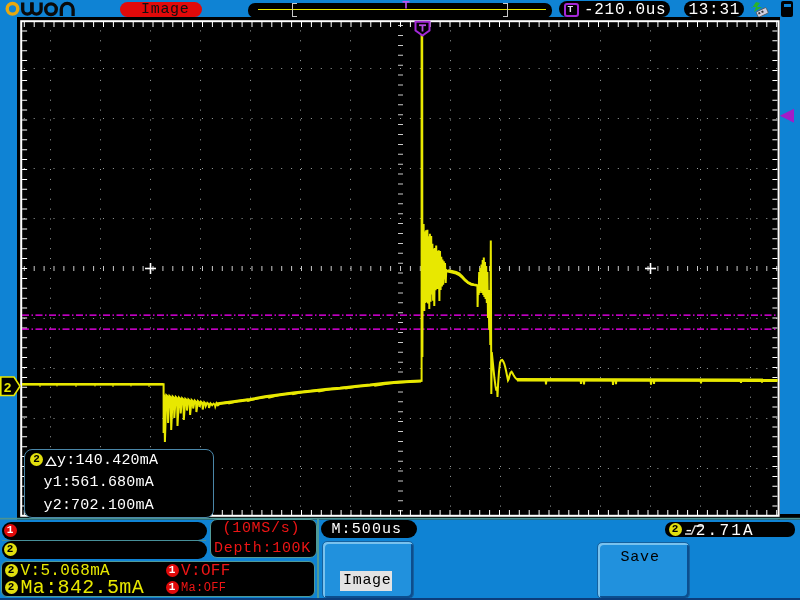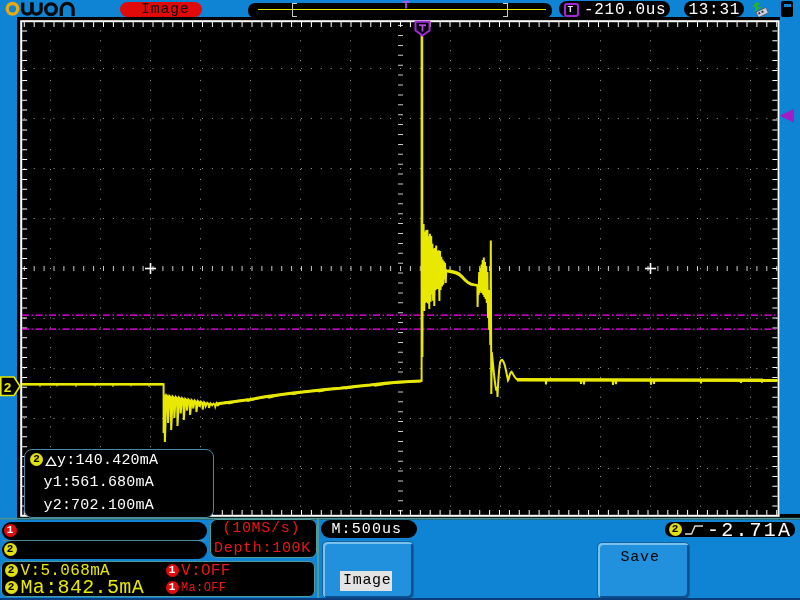--- a/index.html
+++ b/index.html
@@ -177,15 +177,15 @@
 <div class="abs t15" style="left:347px;top:548px;color:#000;letter-spacing:0.8px;margin-top:23px;">Type</div>
 <div class="abs" style="left:340px;top:571px;width:52px;height:20px;background:#e3e3e3;"></div>
 <div class="abs t15" style="left:343px;top:572.5px;color:#000000;letter-spacing:0.7px;">Image</div>
 <div class="abs" style="left:597px;top:541.5px;width:90.5px;height:55px;background:#2191dd;border:1px solid #15619f;border-radius:5px;box-shadow:inset 2px 2px 0 #79c2ee, inset -2px -2px 0 #0c4e8e;"></div>
 <div class="abs t15" style="left:620.5px;top:550px;color:#000;letter-spacing:0.8px;">Save</div>
 <div class="pill" style="left:665px;top:522px;width:130px;height:14.5px;border-radius:7px;"></div>
 <div class="circ yc" style="left:668.5px;top:522.8px;">2</div>
 <svg class="abs" style="left:684px;top:522.5px" width="22" height="14">
  <path d="M1,11 h6.5 l3.5,-8 h8" fill="none" stroke="#d8d8d8" stroke-width="1.4"></path>
 </svg>
-<div class="abs t15 wht" style="left:707px;top:522.5px;font-size:20px;line-height:16px;letter-spacing:2.2px;">-2.71A</div>
+<div class="abs t15 wht" style="left:684px;top:522.5px;font-size:16px;line-height:16px;letter-spacing:2.2px;">-2.71A</div>
 <div class="abs" style="left:0;top:597.5px;width:800px;height:2.5px;background:#0b3d7c;"></div>
 </div>
 
 </body></html>

